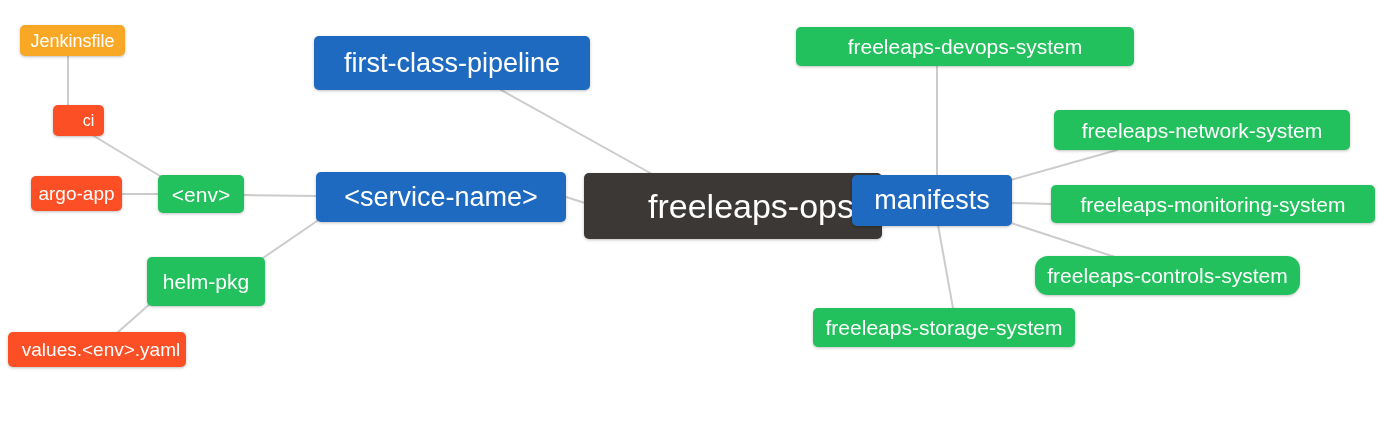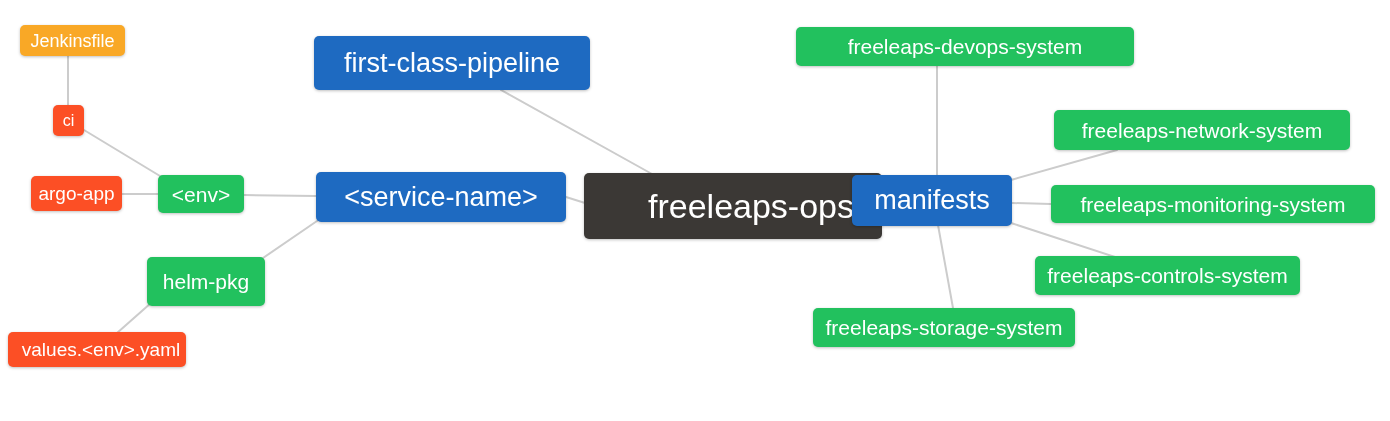--- a/index.html
+++ b/index.html
@@ -35,33 +35,33 @@
   }
   .root   { background: #3b3835; font-size: 34px; padding-left: 36px; }
   .branch { background: #1e6ac1; font-size: 27px; }
   .green  { background: #22c15e; font-size: 21px; }
   .red    { background: #fc4f25; font-size: 19px; }
   .red-sm { background: #fc4f25; font-size: 16px; }
   .orange { background: #f9a826; font-size: 18px; }
 
   
   #n-jenkinsfile { left: 20px;  top: 25px;  width: 105px; height: 31px; }
-  #n-ci          { left: 53px;  top: 105px; width: 31px;  height: 31px; }
+  #n-ci          { left: 53px;  top: 105px; width: 31px;  height: 31px; padding-left: 20px; }
   #n-argo        { left: 31px;  top: 176px; width: 91px;  height: 35px; }
   #n-env         { left: 158px; top: 175px; width: 86px;  height: 38px; }
   #n-helm        { left: 147px; top: 257px; width: 118px; height: 49px; }
   #n-values      { left: 8px;   top: 332px; width: 170px; height: 35px; padding-left: 8px; }
   #n-fcp         { left: 314px; top: 36px;  width: 276px; height: 54px; }
   #n-service     { left: 316px; top: 172px; width: 250px; height: 50px; }
   #n-ops         { left: 584px; top: 173px; width: 262px; height: 66px; }
   #n-manifests   { left: 852px; top: 175px; width: 160px; height: 51px; }
   #n-devops      { left: 796px; top: 27px;  width: 338px; height: 39px; }
   #n-network     { left: 1054px;top: 110px; width: 296px; height: 40px; }
   #n-monitoring  { left: 1051px;top: 185px; width: 324px; height: 38px; }
-  #n-controls    { left: 1035px;top: 256px; width: 265px; height: 39px; }
+  #n-controls    { left: 1035px;top: 256px; width: 265px; height: 39px; border-radius: 13px; }
   #n-storage     { left: 813px; top: 308px; width: 262px; height: 39px; }
 </style>
 </head>
 <body>
 
 <div class="canvas">
 
   <svg class="edges" viewBox="0 0 1390 421" xmlns="http://www.w3.org/2000/svg">
     <g stroke="#cccccc" stroke-width="2" fill="none" stroke-linecap="round">
       <line x1="68" y1="56" x2="68" y2="106"></line>

